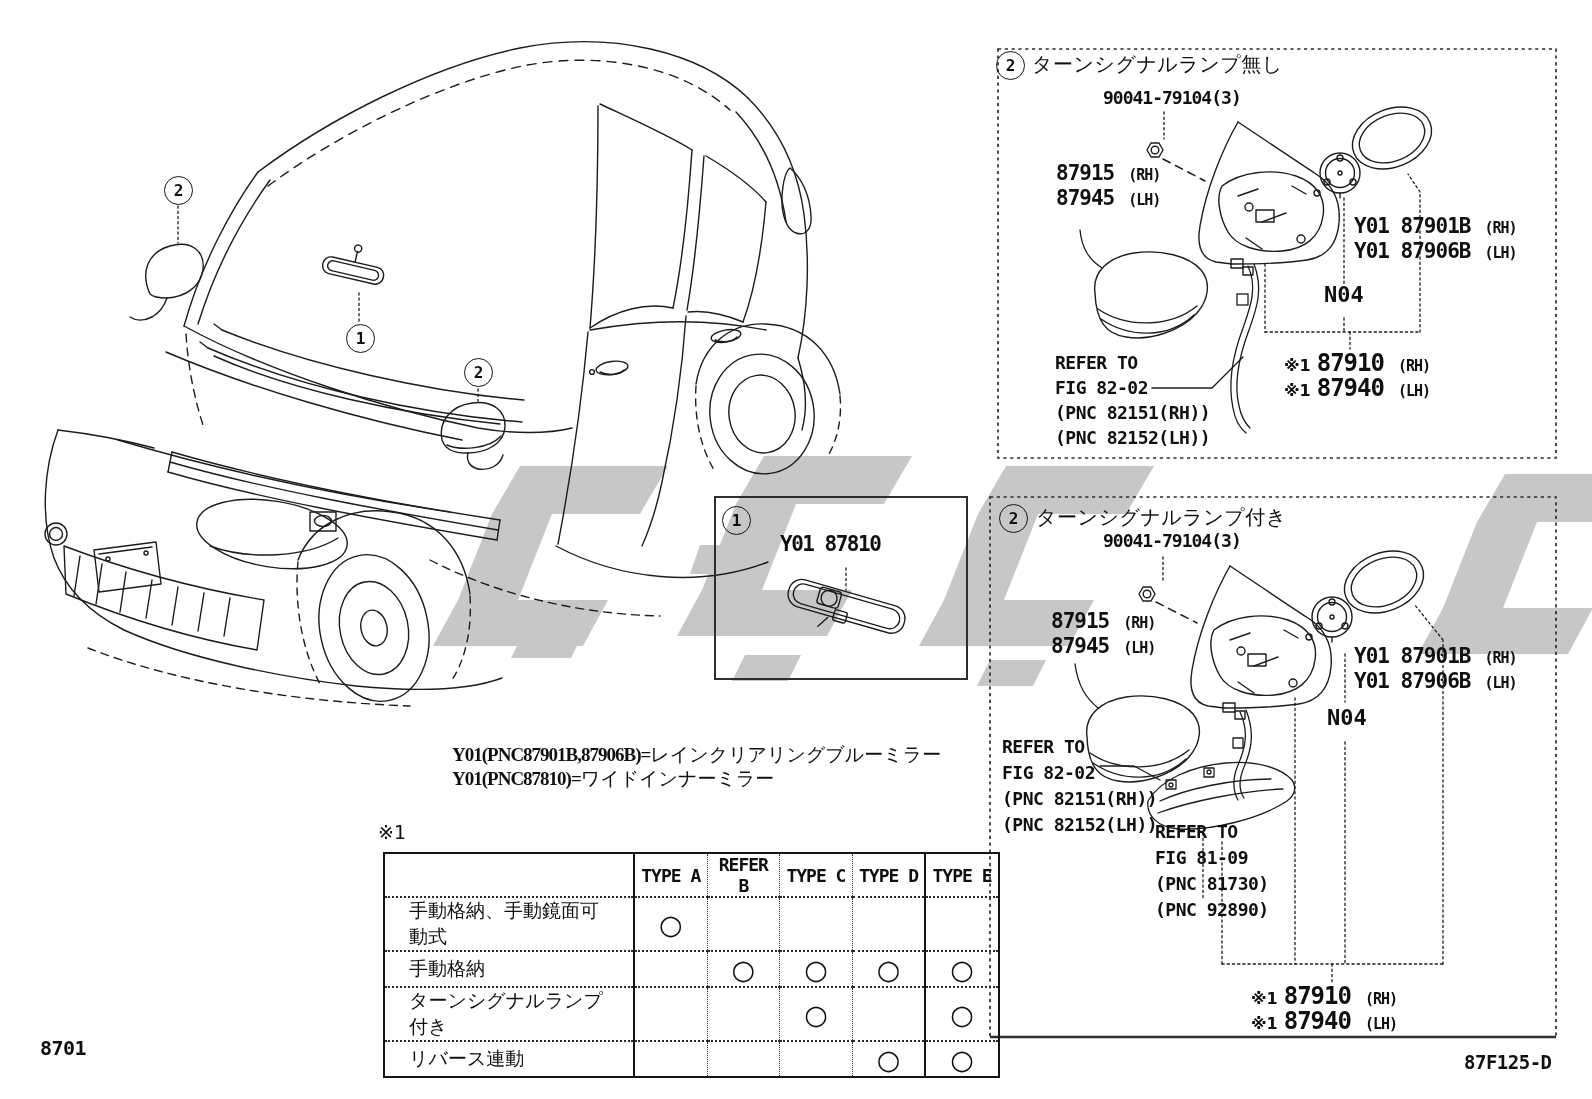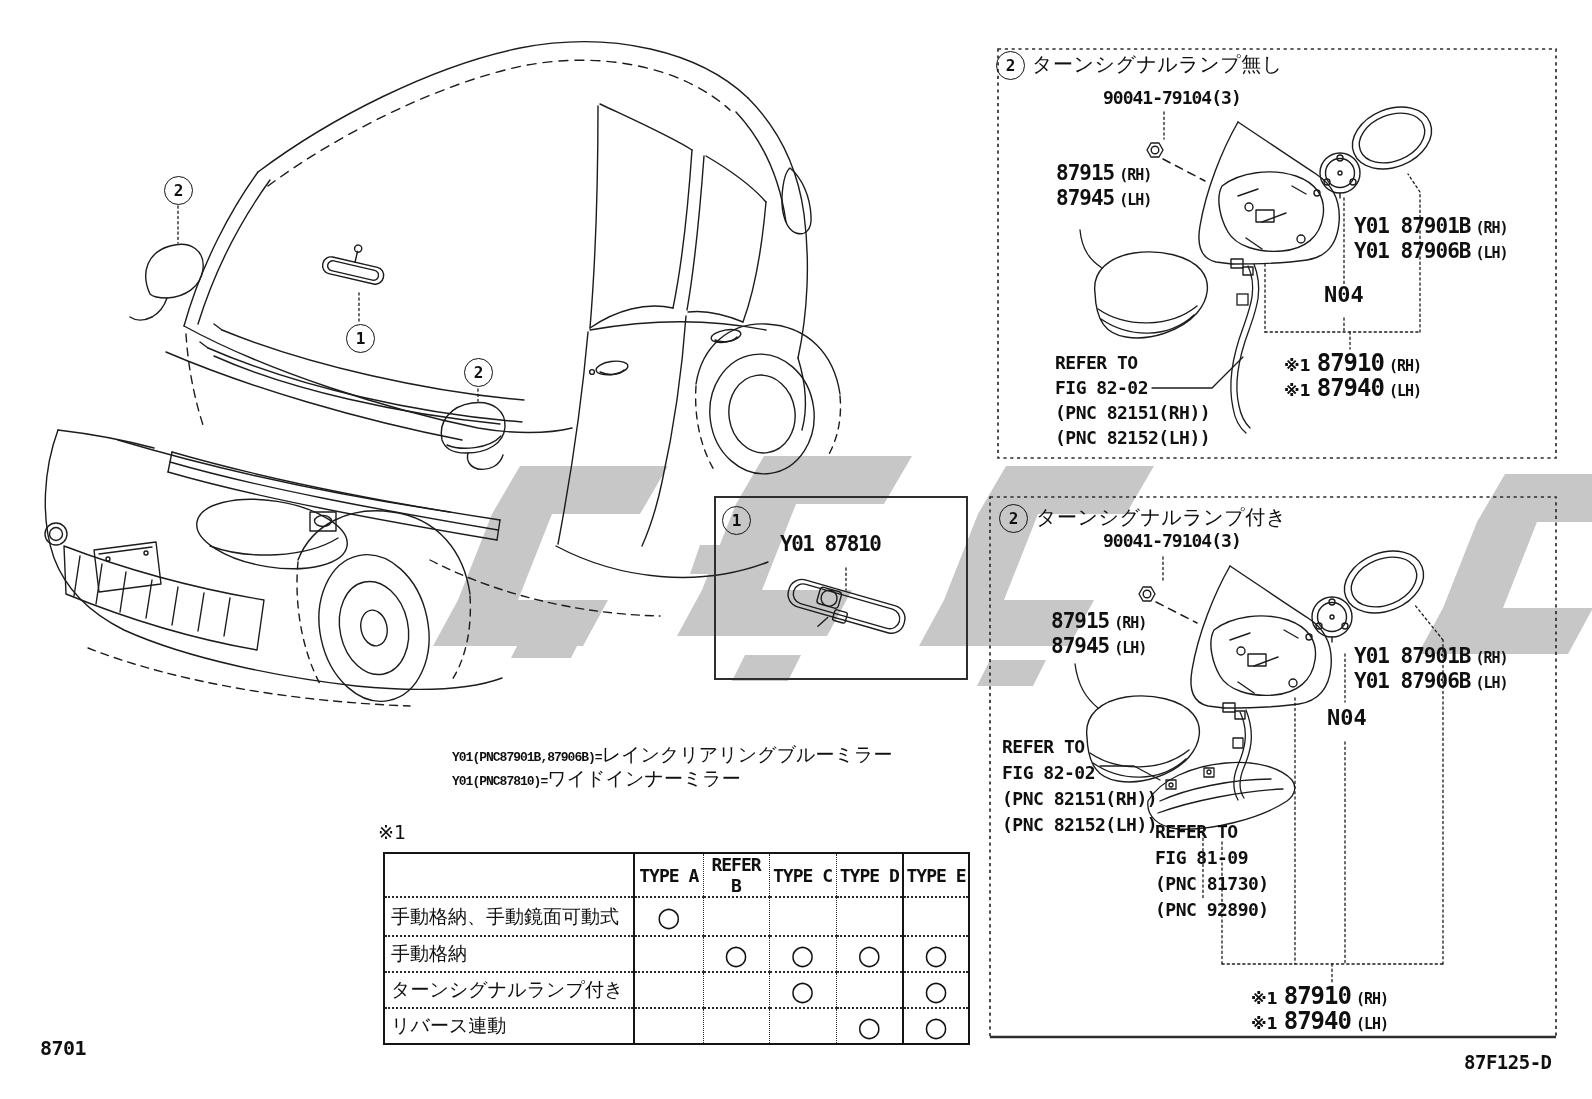--- a/index.html
+++ b/index.html
@@ -3,37 +3,37 @@
 <meta charset="utf-8">
 <style>
   html,body{margin:0;padding:0;background:#fff;}
   .page{position:relative;width:1592px;height:1099px;background:#ffffff;overflow:hidden;
         font-family:"DejaVu Sans",sans-serif;color:#101010;}
   svg.art{position:absolute;left:0;top:0;z-index:1;}
   .t{position:absolute;white-space:nowrap;z-index:3;color:#101010;line-height:1.08;}
   .mono{font-family:"DejaVu Sans Mono",monospace;font-weight:700;}
   .num{font-size:21px;letter-spacing:-1px;}
   .num-lg{font-size:24px;letter-spacing:-1px;}
-  .side{font-size:15px;letter-spacing:-1px;margin-left:5px;font-family:"DejaVu Sans Mono",monospace;font-weight:700;}
+  .side{font-size:15px;letter-spacing:-1px;margin-left:14px;font-family:"DejaVu Sans Mono",monospace;font-weight:700;}
   .pre{font-size:16px;margin-right:6px;font-weight:600;font-family:"DejaVu Sans",sans-serif;}
   .nutlbl{font-size:18px;letter-spacing:-1px;}
   .refblk div{font-family:"DejaVu Sans Mono",monospace;font-weight:700;font-size:18px;letter-spacing:-0.5px;line-height:25px;}
   .jp{font-size:19px;}
   .boxtitle{font-size:20px;letter-spacing:0.5px;text-align:center;}
   .callout{position:absolute;z-index:3;width:27px;height:27px;border:1.8px solid #141414;border-radius:50%;
            display:flex;align-items:center;justify-content:center;
            font-family:"DejaVu Sans Mono",monospace;font-weight:700;font-size:16px;background:transparent;}
-  .notes .code{font-family:Liberation Mono, monospace;font-weight:700;font-size:13px;letter-spacing:-1px;}
+  .notes .code{font-family:Liberation Serif, serif;font-weight:700;font-size:19px;letter-spacing:-1px;}
   .notes .n04{font-family:"DejaVu Sans Mono",monospace;font-weight:700;font-size:20px;letter-spacing:-1px;margin-right:12px;}
   .footer-num{font-family:"DejaVu Sans Mono",monospace;font-weight:700;font-size:20px;letter-spacing:-0.5px;}
   .footer-code{font-family:"DejaVu Sans Mono",monospace;font-weight:600;font-size:19px;letter-spacing:-0.5px;}
   
   table.spec{position:absolute;left:383px;top:852px;z-index:3;border-collapse:collapse;table-layout:fixed;
              border:2.4px solid #141414;background:transparent;}
-  table.spec td{border-left:1.4px dotted #2a2a2a;border-top:2px dotted #2a2a2a;padding:0 6px;
+  table.spec td{border-left:1.4px dotted #2a2a2a;border-top:2px dotted #2a2a2a;padding:0 24px;
                 font-size:19px;color:#101010;overflow:hidden;}
   table.spec tr td:first-child{border-left:none;}
   table.spec td.c1{border-left:2.2px solid #141414;margin-left:32px;}
   table.spec td.c5{border-left:2.2px solid #141414;}
   table.spec tr.hdr td{border-top:none;font-family:"DejaVu Sans Mono",monospace;font-weight:700;
                        font-size:18px;letter-spacing:-1px;text-align:center;padding:0 2px;}
   table.spec td.mk{text-align:center;font-family:"DejaVu Sans",sans-serif;font-size:27px;font-weight:400;
                    vertical-align:middle;line-height:1;}
   table.spec td.lbl{font-size:19px;}
 </style>

